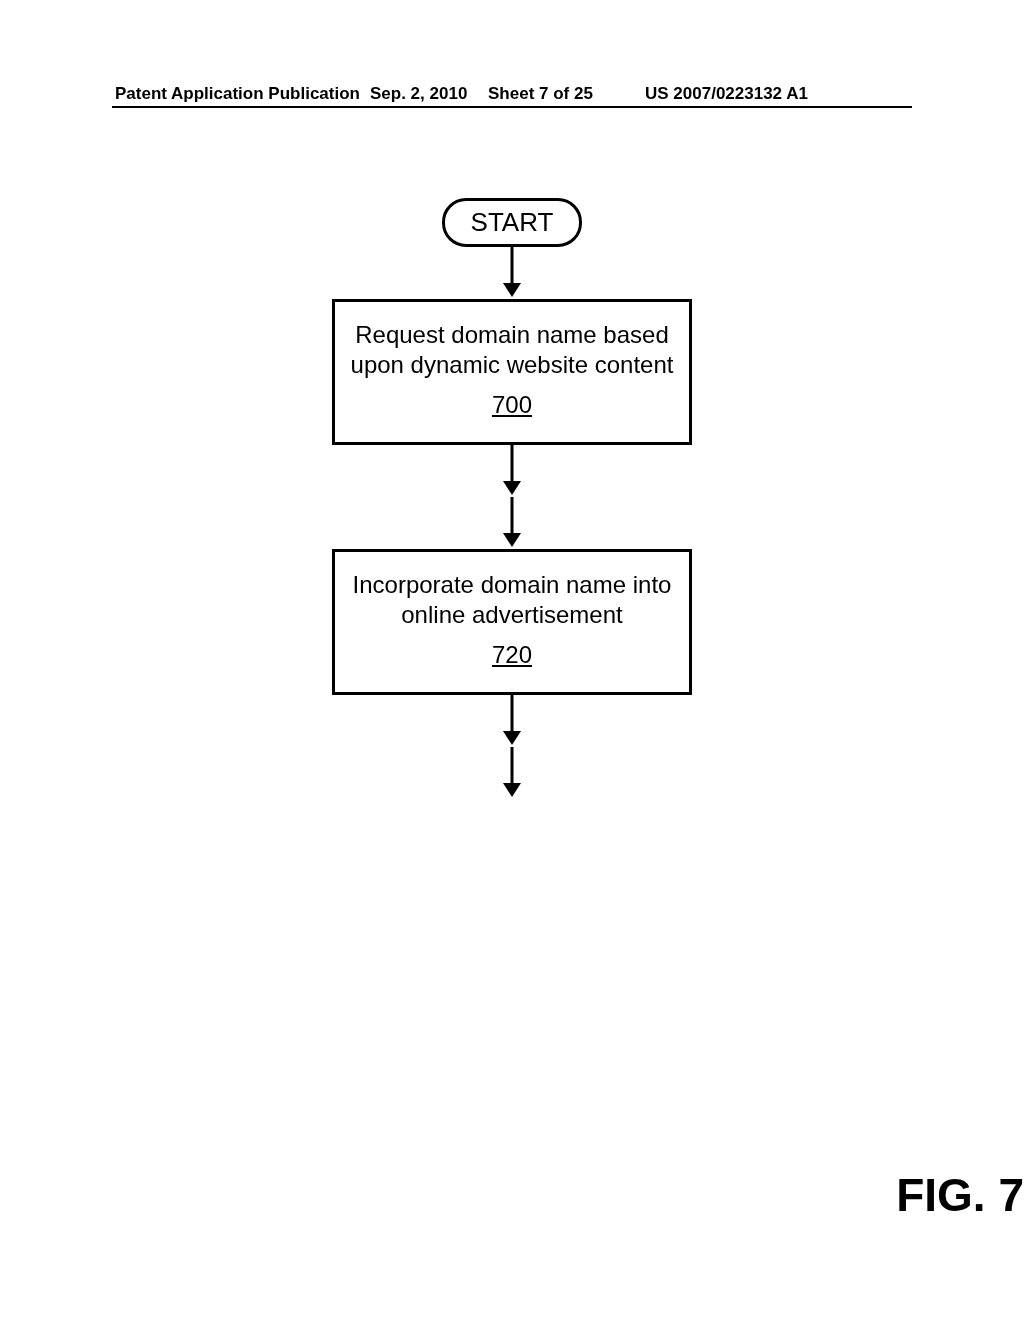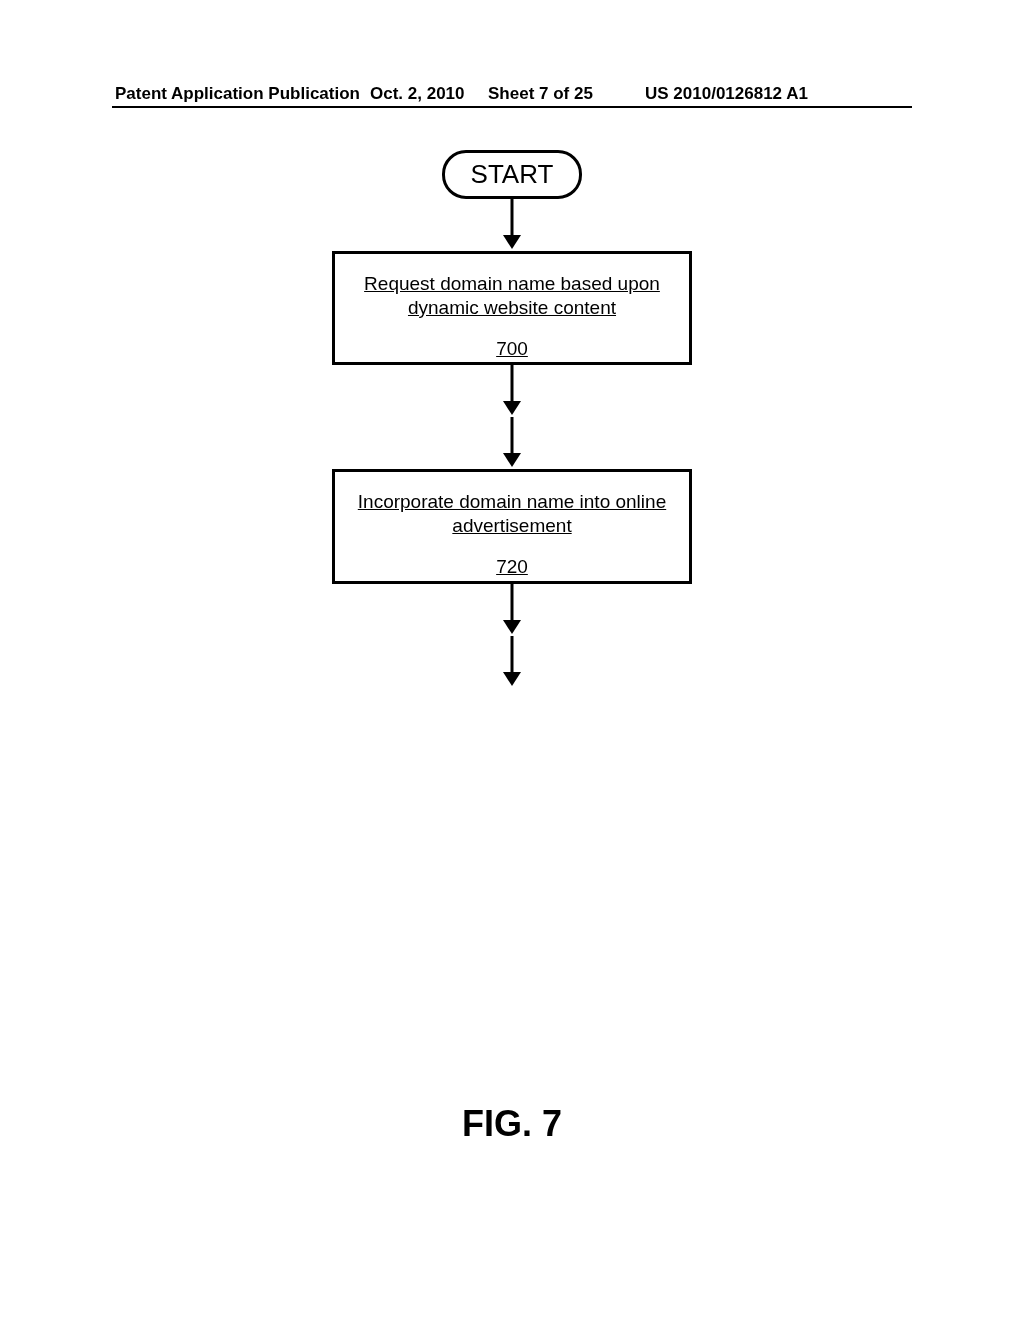--- a/index.html
+++ b/index.html
@@ -58,71 +58,71 @@
     align-items: center;
   }
   .terminator {
     border: 3px solid #000;
     border-radius: 24px;
     padding: 6px 26px;
     font-size: 26px;
     text-align: center;
     min-width: 110px;
     box-sizing: border-box;
+    margin-top: 48px;
   }
   .process {
     border: 3px solid #000;
     width: 360px;
-    padding: 18px 14px 2px 14px;
-    font-size: 19px;
+    padding: 18px 14px 22px 14px;
+    font-size: 24px;
     text-align: center;
     line-height: 1.25;
     box-sizing: border-box;
-    text-decoration: underline;
   }
   .step-num {
     text-decoration: underline;
     display: inline-block;
-    margin-top: 17px;
+    margin-top: 10px;
   }
   .arrow-wrap {
     height: 52px;
     display: flex;
     align-items: flex-start;
     justify-content: center;
   }
   .arrow {
     display: block;
   }
   .arrow line {
     stroke: #000;
     stroke-width: 3;
   }
   .arrow polygon {
     fill: #000;
   }
   .fig-label {
     position: absolute;
-    top: 1103px;
+    top: 1168px;
     width: 1024px;
-    text-align: center;
-    font-size: 36px;
+    text-align: right;
+    font-size: 46px;
     font-weight: bold;
   }
 </style>
 </head>
 <body>
 
 <div class="page">
 
   <div class="header">
     <span class="h-left">Patent Application Publication</span>
-    <span class="h-mid">Oct. 2, 2010</span>
+    <span class="h-mid">Sep. 2, 2010</span>
     <span class="h-sheet">Sheet 7 of 25</span>
-    <span class="h-right">US 2010/0126812 A1</span>
+    <span class="h-right">US 2007/0223132 A1</span>
   </div>
   <div class="header-rule"></div>
 
   <div class="flow">
 
     <div class="terminator">
       <span>START</span>
     </div>
 
     <div class="arrow-wrap">

